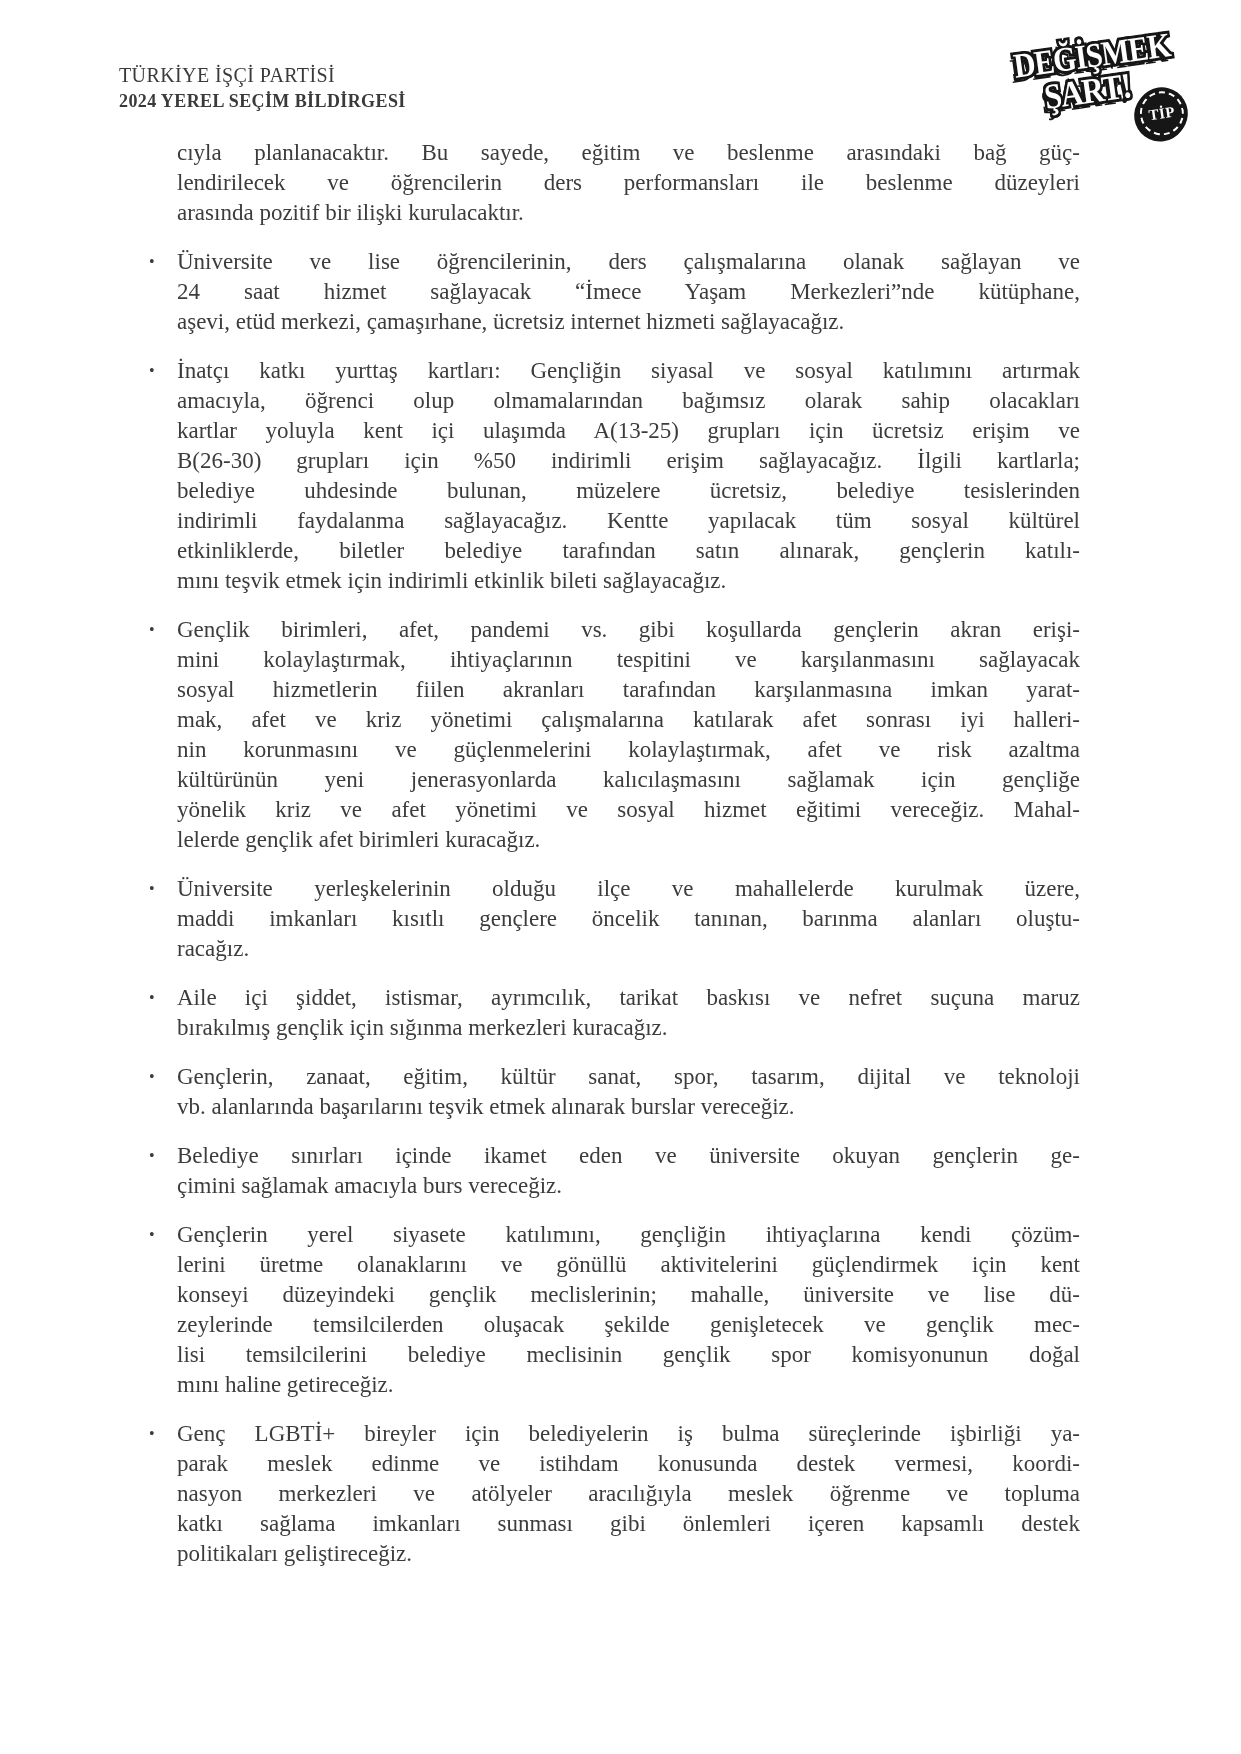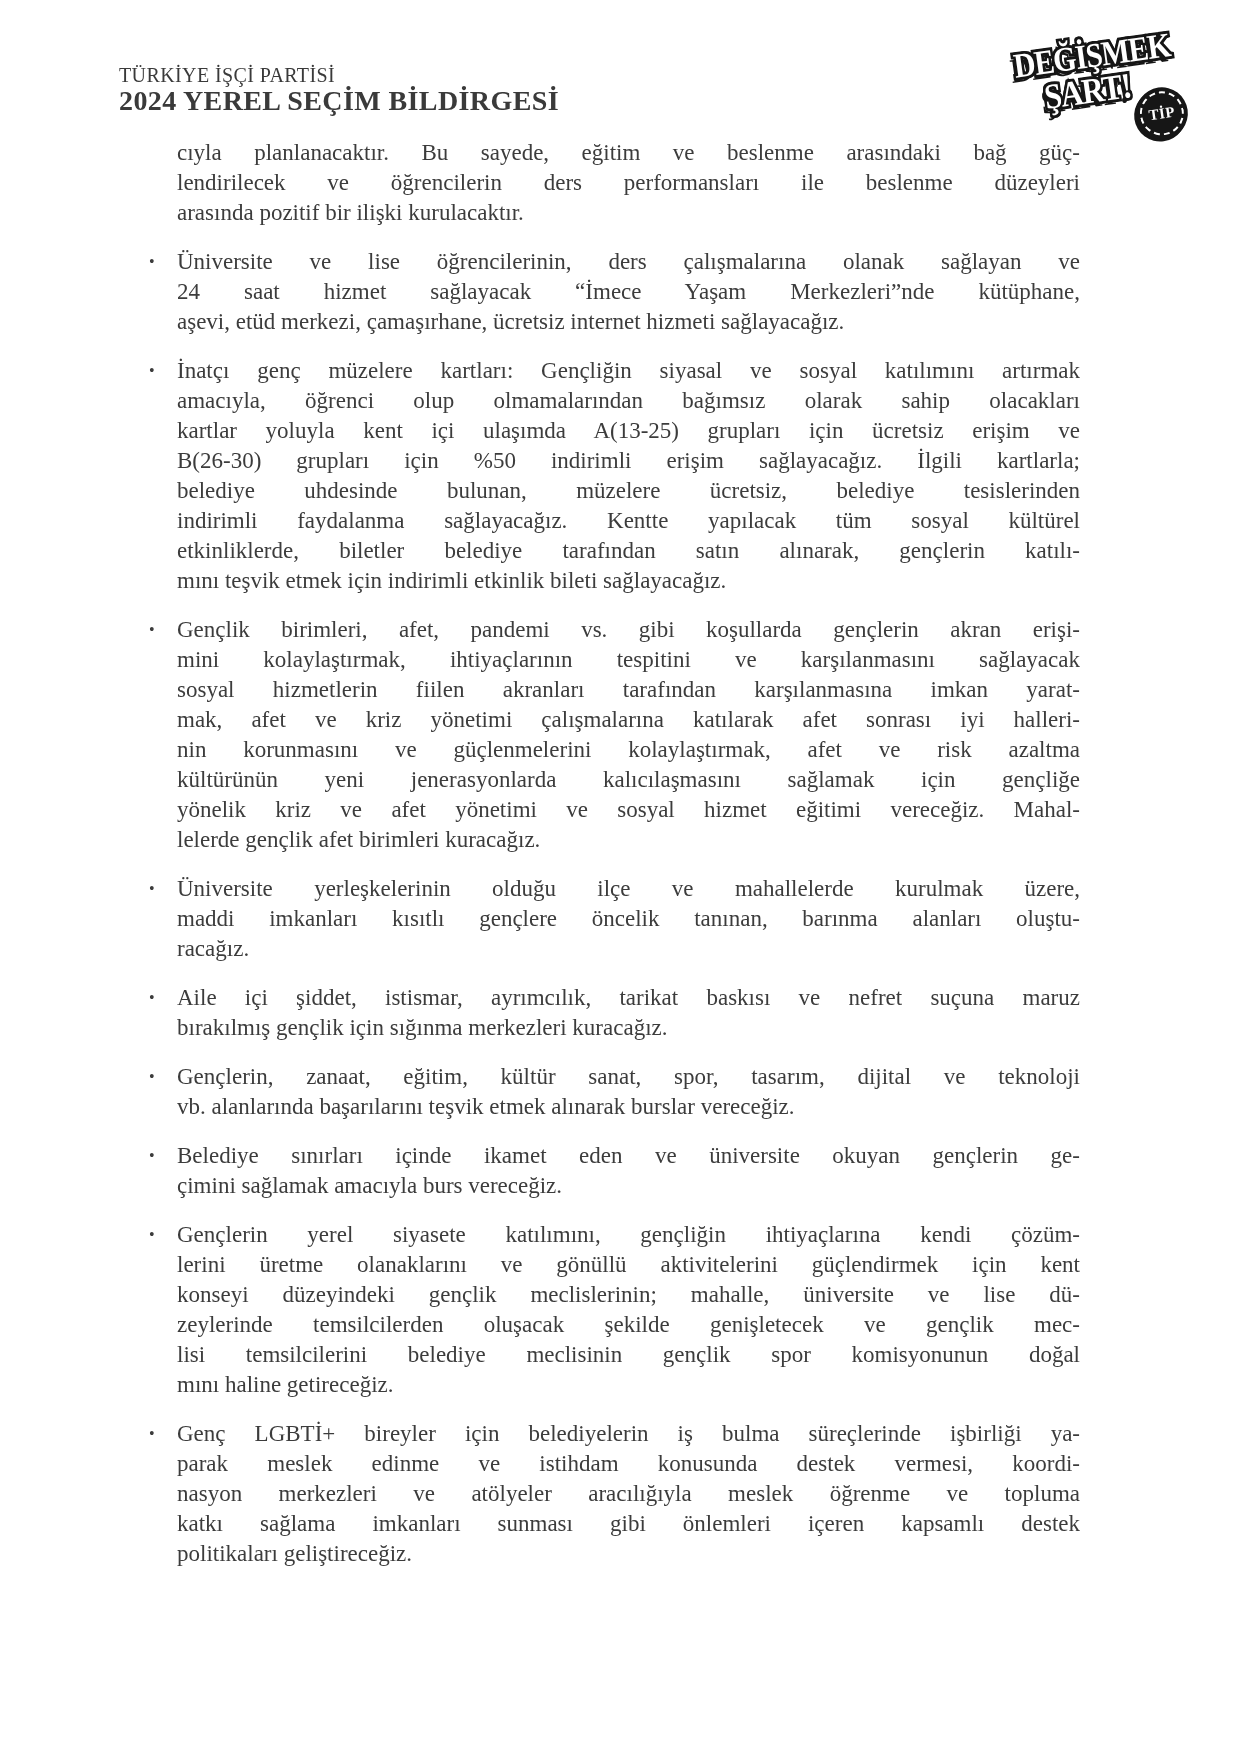--- a/index.html
+++ b/index.html
@@ -17,21 +17,21 @@
   
   .header-text {
     position: absolute;
     left: 119px;
     top: 62px;
     line-height: 26px;
     letter-spacing: 0.4px;
     color: #3a3a3a;
   }
   .org-name   { font-size: 20px; font-weight: 400; }
-  .doc-title  { font-size: 28px; font-weight: 700; }
+  .doc-title  { font-size: 18px; font-weight: 700; }
 
   
   .logo {
     position: absolute;
     left: 1018px;
     top: 40px;
     width: 160px;
     height: 100px;
     transform: rotate(-8deg);
     color: #161616;
@@ -142,21 +142,21 @@
         <div class="line last">arasında pozitif bir ilişki kurulacaktır.</div>
       </div>
       <div class="para bullet">
         <span class="marker">•</span>
         <div class="line">Üniversite ve lise öğrencilerinin, ders çalışmalarına olanak sağlayan ve</div>
         <div class="line">24 saat hizmet sağlayacak “İmece Yaşam Merkezleri”nde kütüphane,</div>
         <div class="line last">aşevi, etüd merkezi, çamaşırhane, ücretsiz internet hizmeti sağlayacağız.</div>
       </div>
       <div class="para bullet">
         <span class="marker">•</span>
-        <div class="line">İnatçı genç müzelere kartları: Gençliğin siyasal ve sosyal katılımını artırmak</div>
+        <div class="line">İnatçı katkı yurttaş kartları: Gençliğin siyasal ve sosyal katılımını artırmak</div>
         <div class="line">amacıyla, öğrenci olup olmamalarından bağımsız olarak sahip olacakları</div>
         <div class="line">kartlar yoluyla kent içi ulaşımda A(13-25) grupları için ücretsiz erişim ve</div>
         <div class="line">B(26-30) grupları için %50 indirimli erişim sağlayacağız. İlgili kartlarla;</div>
         <div class="line">belediye uhdesinde bulunan, müzelere ücretsiz, belediye tesislerinden</div>
         <div class="line">indirimli faydalanma sağlayacağız. Kentte yapılacak tüm sosyal kültürel</div>
         <div class="line">etkinliklerde, biletler belediye tarafından satın alınarak, gençlerin katılı-</div>
         <div class="line last">mını teşvik etmek için indirimli etkinlik bileti sağlayacağız.</div>
       </div>
       <div class="para bullet">
         <span class="marker">•</span>

